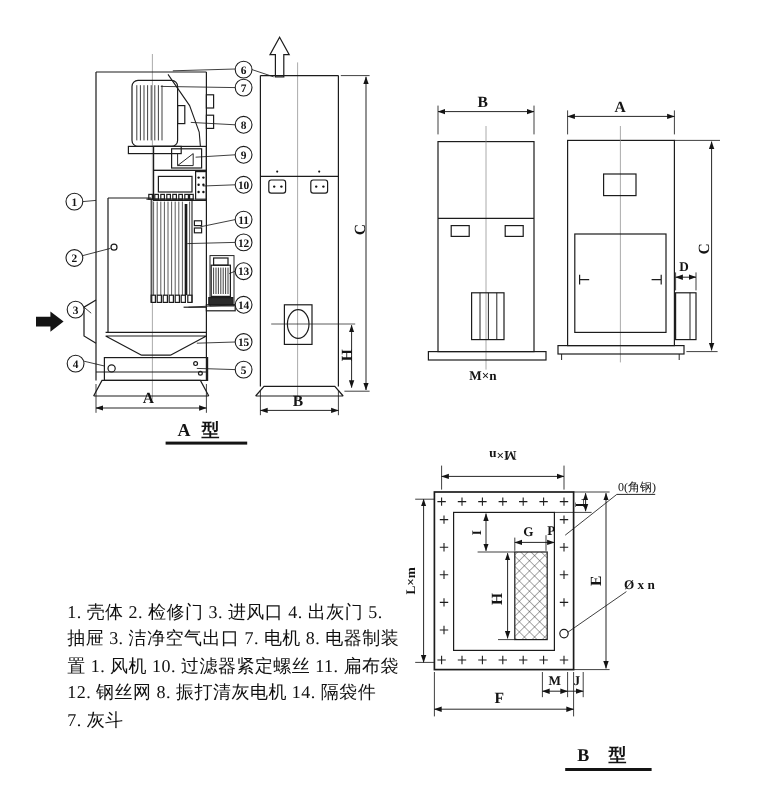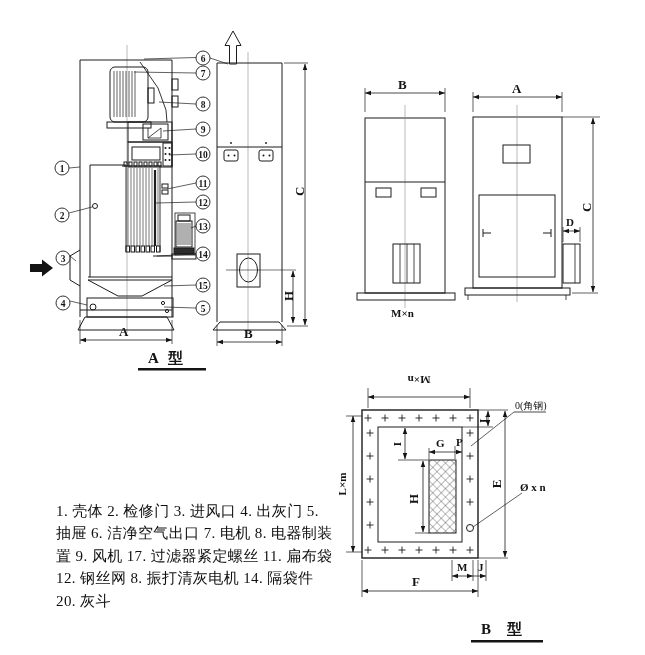--- a/index.html
+++ b/index.html
@@ -293,18 +293,18 @@
 
   <g>
     <text class="type-label" x="481" y="634">B</text>
     <text class="type-label" x="507" y="634">型</text>
     <rect x="471" y="640" width="72" height="2.5" fill="#141414"></rect>
   </g>
 </svg>
 
 <div class="parts">
   <div>1. 壳体  2. 检修门  3. 进风口  4. 出灰门  5.</div>
-  <div>抽屉  6. 洁净空气出口  7. 电机  8. 电器制装</div>
-  <div>置  9. 风机  17. 过滤器紧定螺丝  11. 扁布袋</div>
+  <div>抽屉  3. 洁净空气出口  7. 电机  8. 电器制装</div>
+  <div>置  1. 风机  10. 过滤器紧定螺丝  11. 扁布袋</div>
   <div>12. 钢丝网  8. 振打清灰电机  14. 隔袋件</div>
-  <div>20. 灰斗</div>
+  <div>7. 灰斗</div>
 </div>
 </div>
 
 </body></html>

